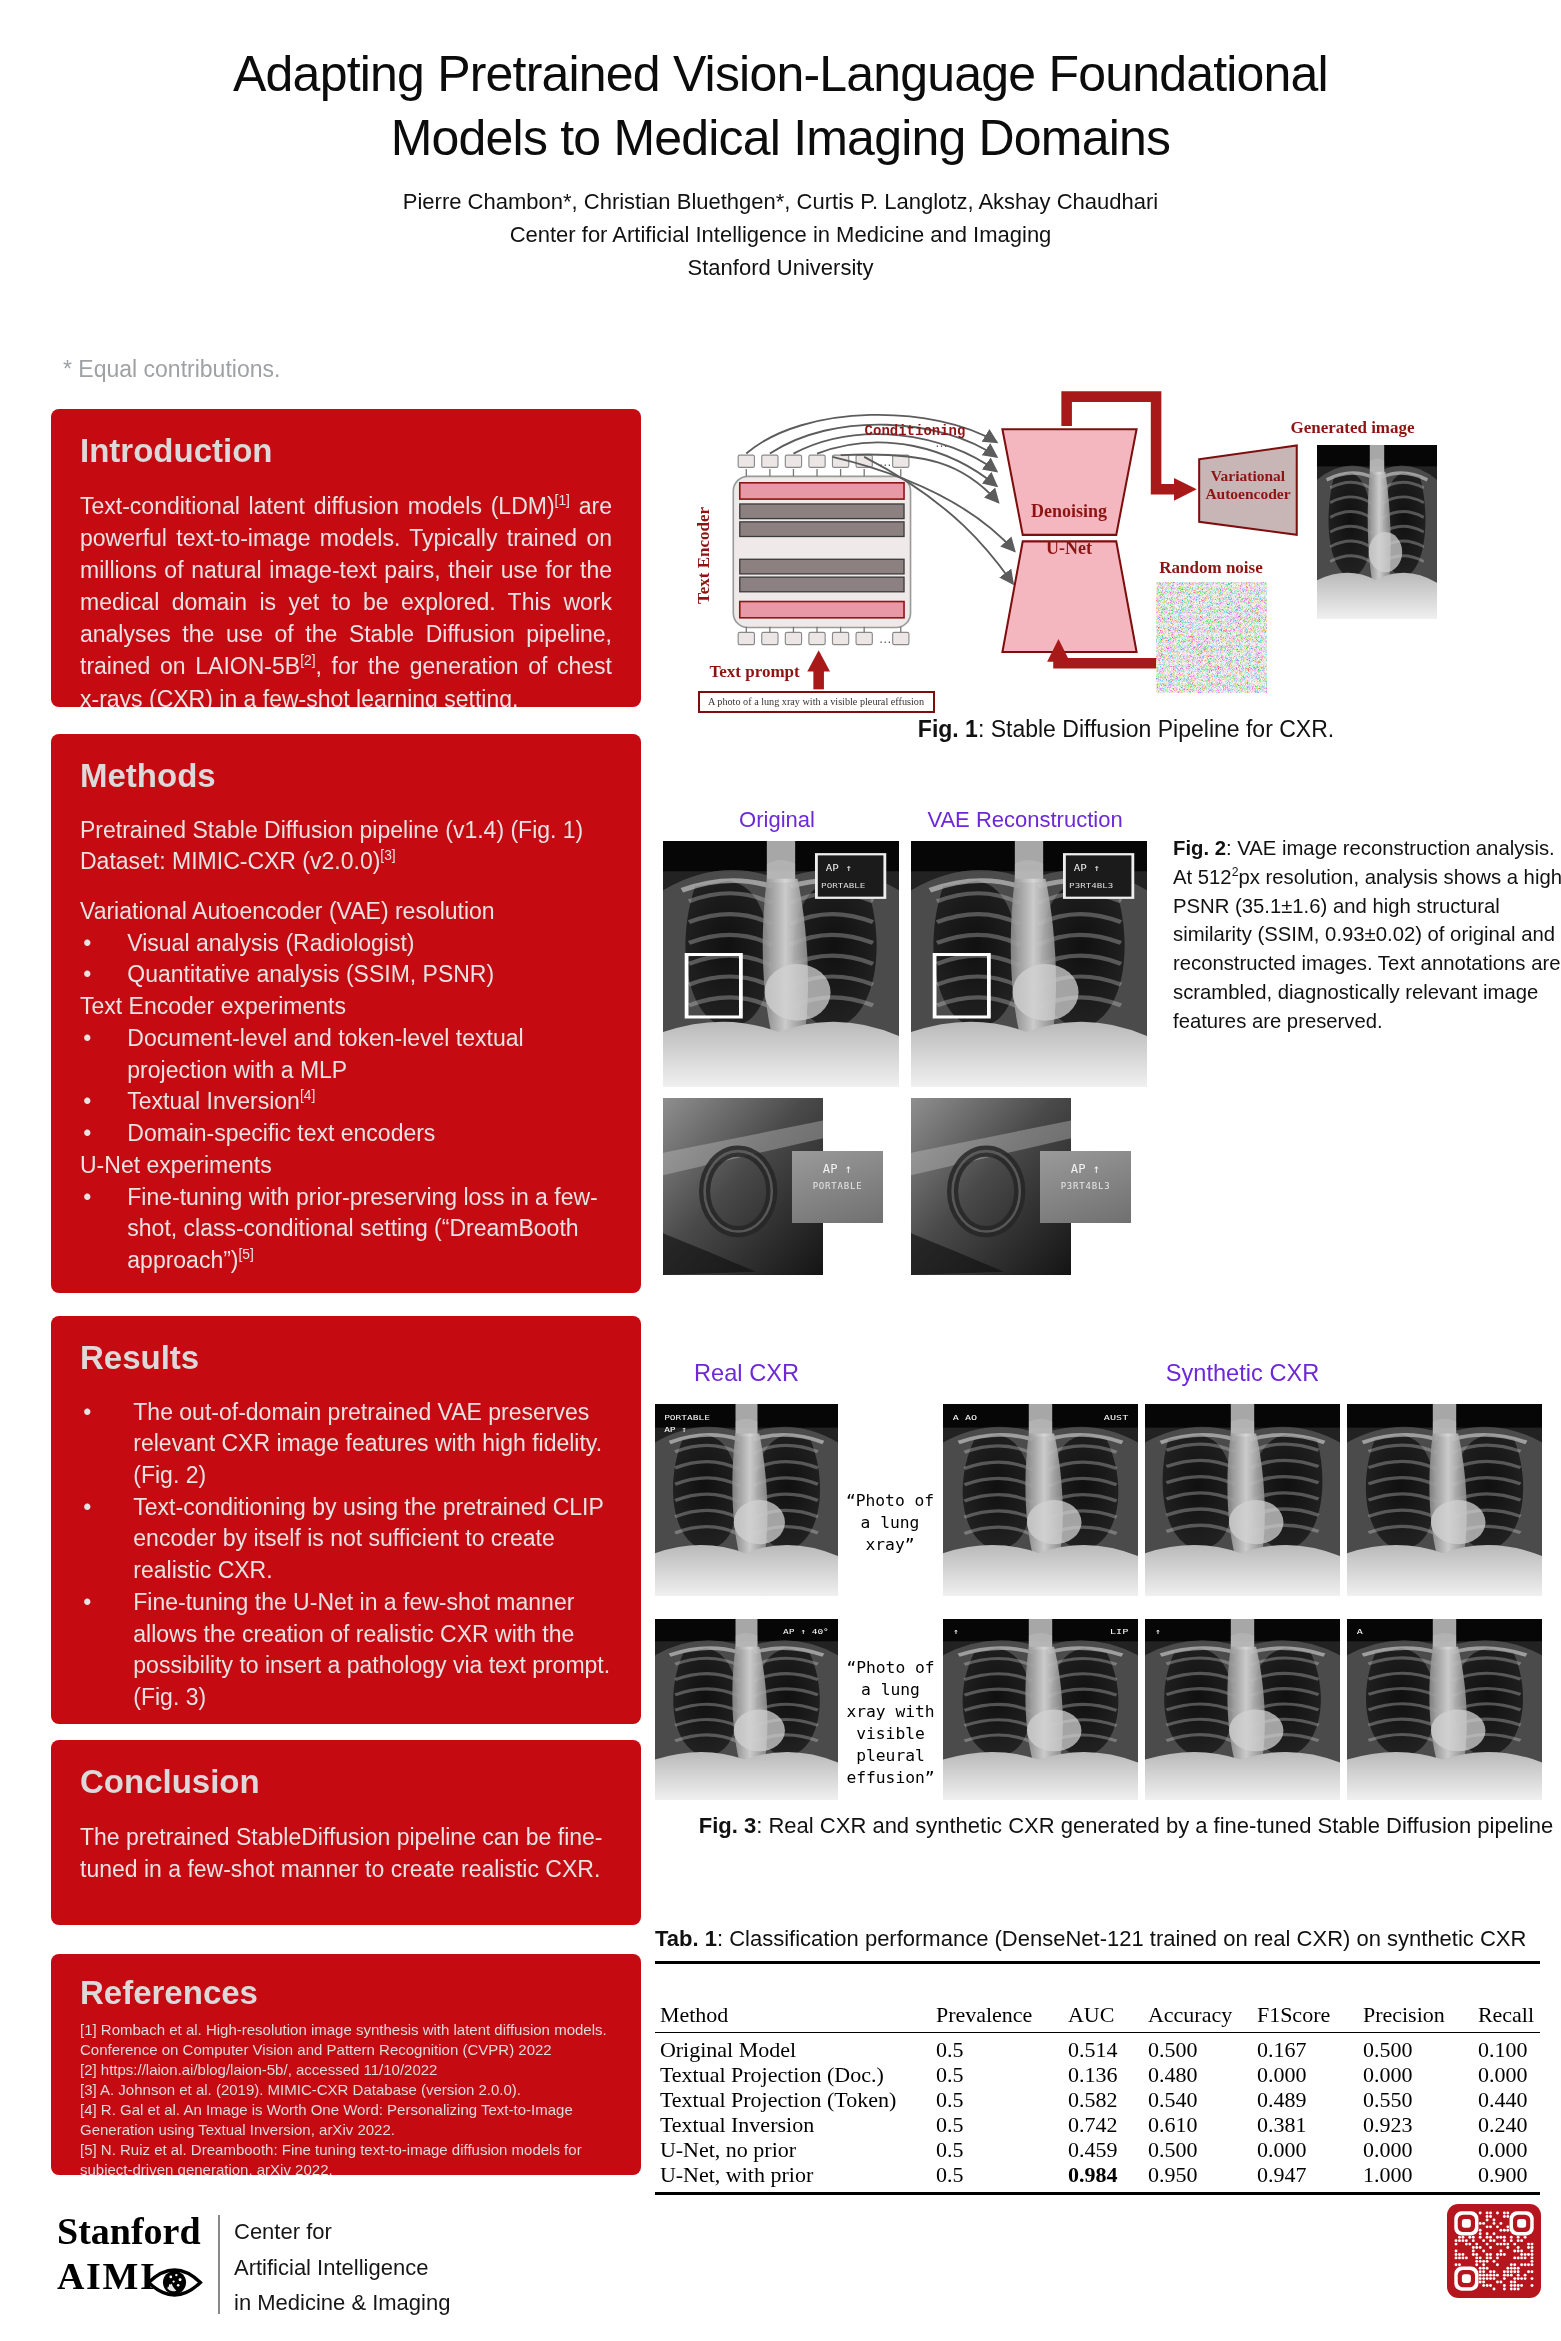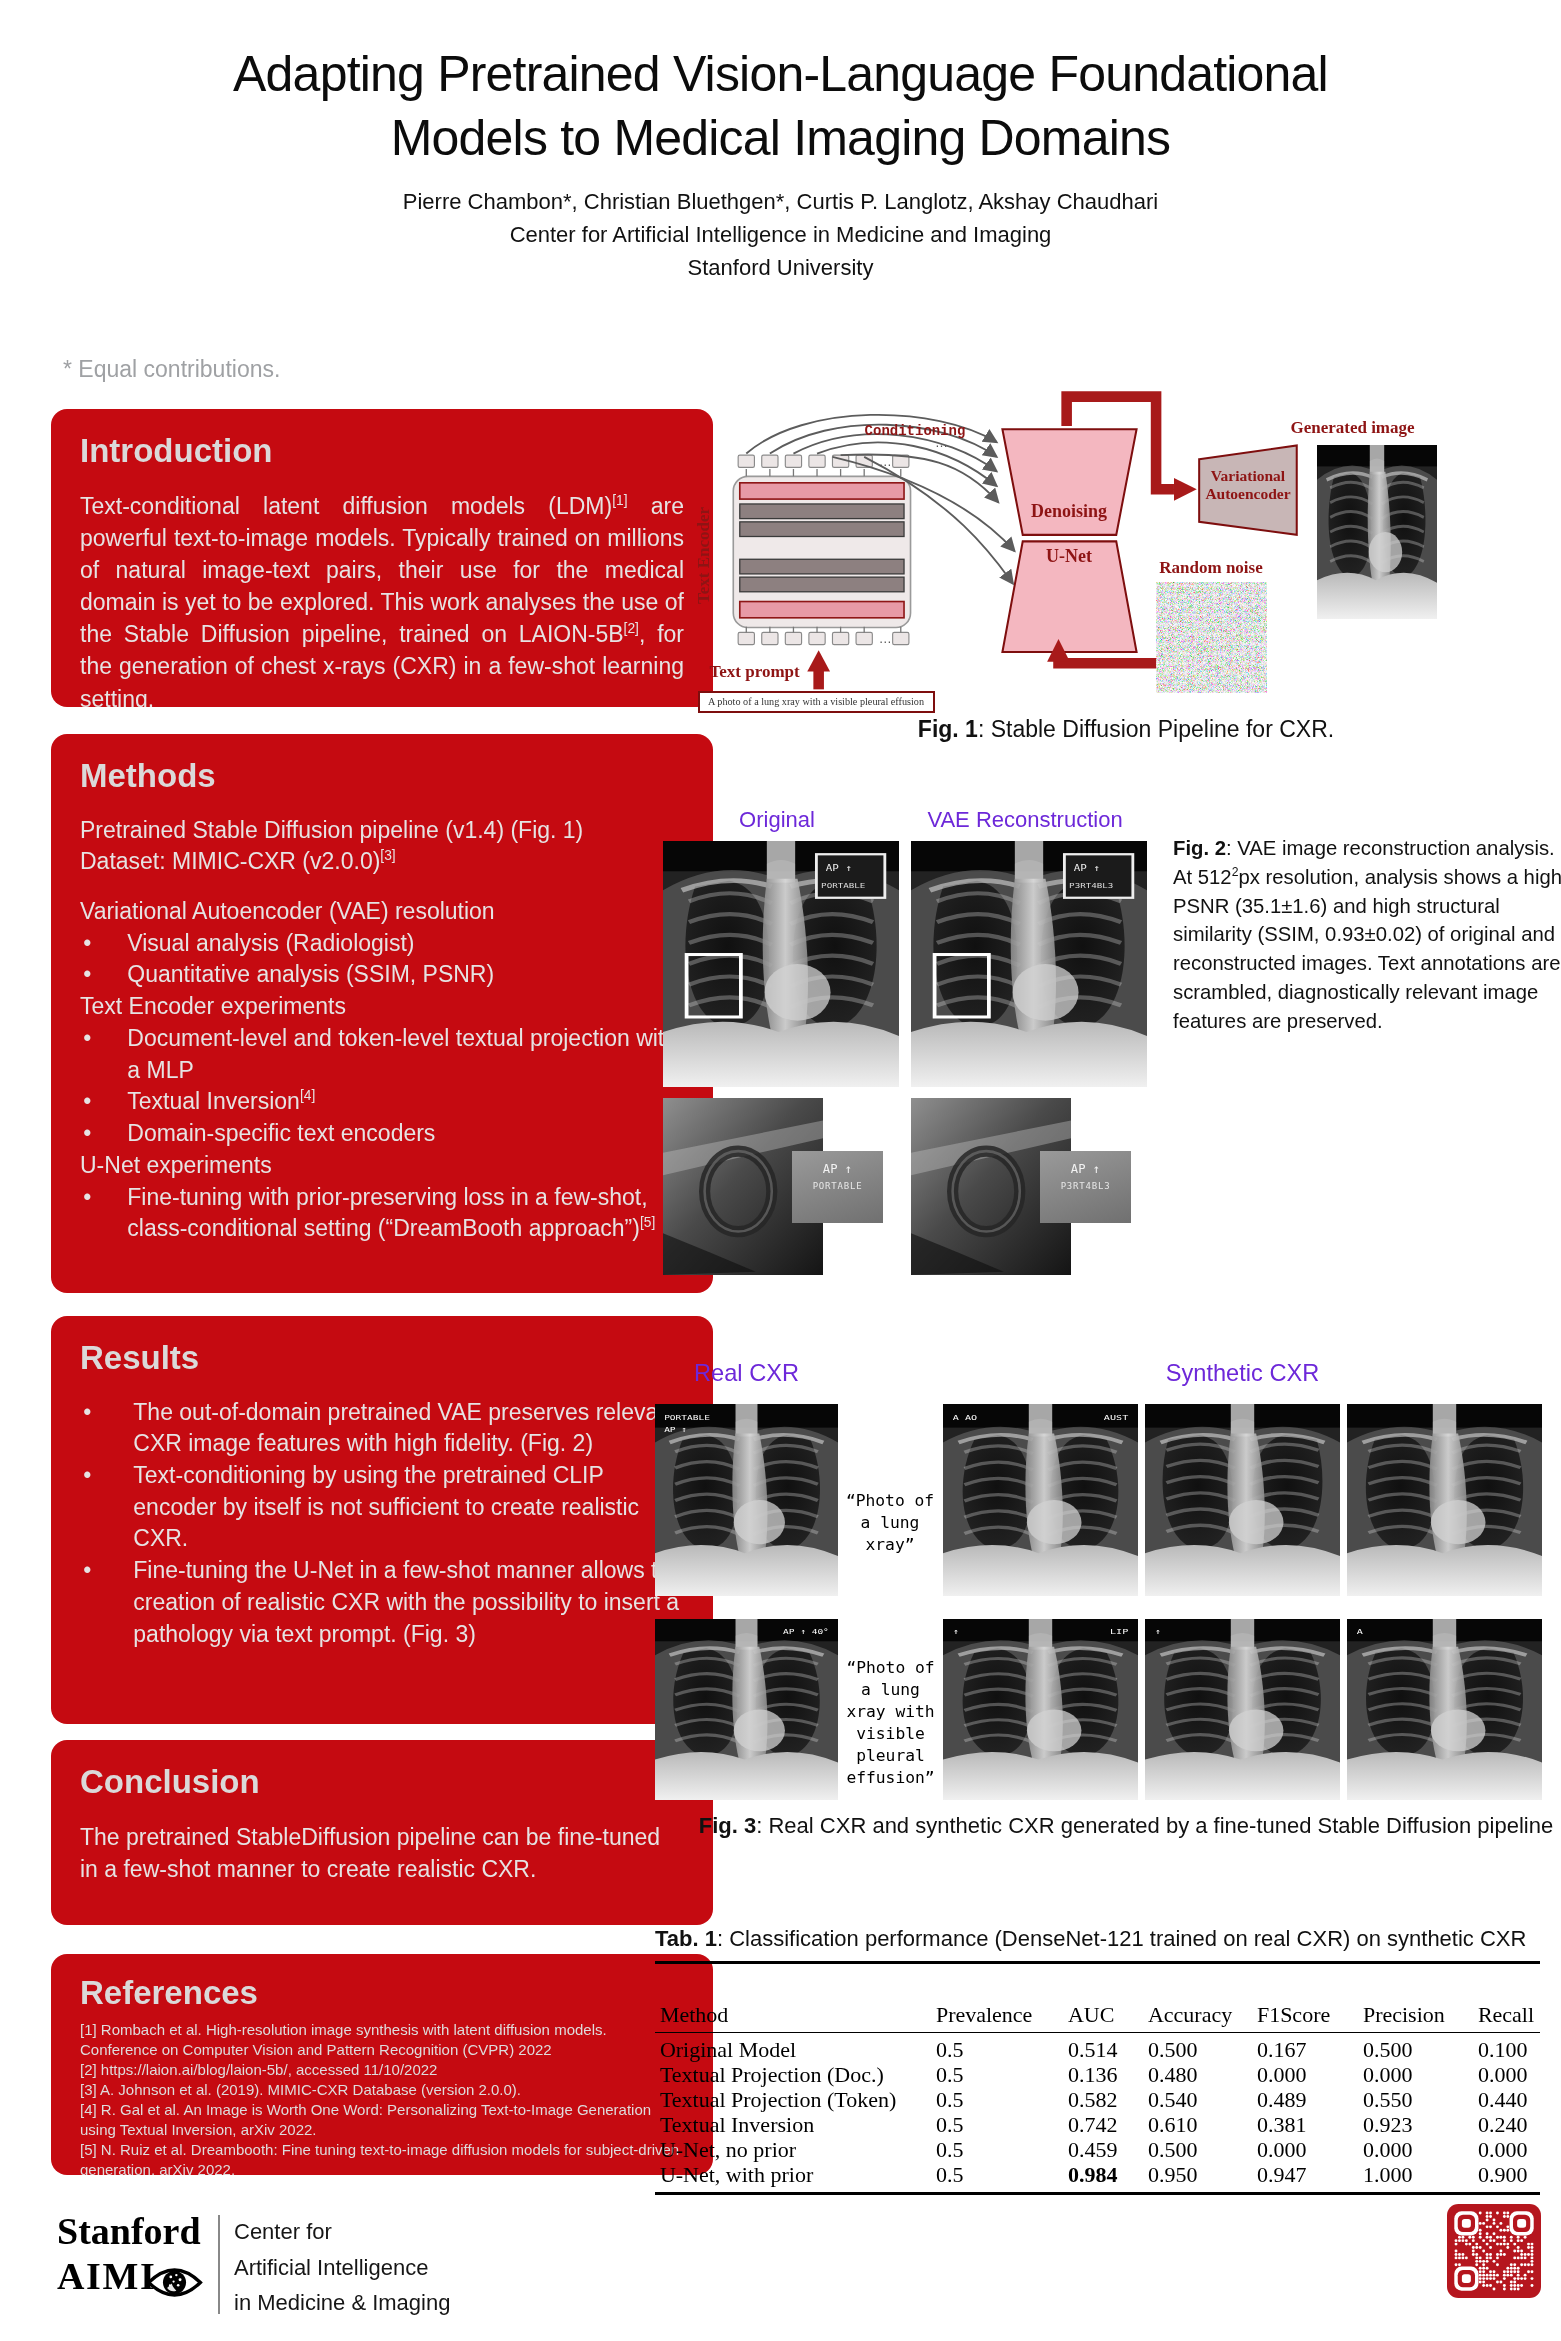--- a/index.html
+++ b/index.html
@@ -15,21 +15,21 @@
     font-size:50px;line-height:1.28;color:#0c0c0c;letter-spacing:-0.8px;font-weight:400;
   }
   #authors{
     top:189px;left:0;width:1561px;text-align:center;
     font-size:22px;line-height:1.2;color:#111;
   }
   #authors .aline{margin-bottom:6.5px;}
   #footnote{top:356px;left:63px;font-size:23px;color:#9fa1a4;}
   
   .redbox{
-    left:51px;width:662px;background:#c50a11;border-radius:16px;
+    left:51px;width:590px;background:#c50a11;border-radius:8px;
     color:#e4e2e2;padding:0 29px;box-sizing:border-box;overflow:hidden;
   }
   .redbox h2{
     font-size:33px;font-weight:bold;color:#dbd9d9;margin:23px 0 19.5px 0;letter-spacing:0;
   }
   #box-references h2{margin:19.5px 0 8.1px 0;}
   .introbody{font-size:23px;line-height:1.40;text-align:justify;color:#e6e3e3;}
   .m-line{display:flex;font-size:23px;line-height:1.38;color:#e6e3e3;}
   .m-line .blt{flex:none;width:44px;padding-left:3.3px;}
   .m-line .txt{flex:1;}
@@ -245,21 +245,21 @@
         <path d="M 174,92 C 300,122 362,168 398,208" fill="none" stroke="#5c5c5c" stroke-width="2.3" marker-end="url(#agr)"></path>
         <path d="M 213,92 C 330,152 374,218 396,248" fill="none" stroke="#5c5c5c" stroke-width="2.3" marker-end="url(#agr)"></path>
     <text x="231" y="103" font-size="16" fill="#555">…</text>
     <text x="231" y="321" font-size="16" fill="#555">…</text>
     <text x="300" y="80" font-size="16" fill="#555">…</text>
   </svg>
     </div>
   <div class="dlabel" style="left:155px;top:41px;width:138px;font-size:14px;font-family:Liberation Mono, monospace;">Conditioning</div>
   <div class="dlabel" style="left:3.3px;top:96px;width:21px;height:155px;writing-mode:vertical-rl;transform:rotate(180deg);font-size:17px;">Text Encoder</div>
   <div class="dlabel" style="left:321px;top:119px;width:114px;font-size:18px;">Denoising</div>
-  <div class="dlabel" style="left:321px;top:164px;width:114px;font-size:18px;">U-Net</div>
+  <div class="dlabel" style="left:321px;top:156px;width:114px;font-size:18px;">U-Net</div>
   <div class="dlabel" style="left:510px;top:85px;width:94px;font-size:15.5px;line-height:1.18;white-space:pre-line;">Variational
 Autoencoder</div>
   <div class="dlabel" style="left:458px;top:176px;width:124px;font-size:17px;">Random noise</div>
   <div class="dlabel" style="left:584px;top:36px;width:155px;font-size:17px;">Generated image</div>
   <div class="dlabel" style="left:1.6px;top:280px;width:124px;font-size:17px;">Text prompt</div>
   <div id="prompt-box">A photo of a lung xray with a visible pleural effusion</div>
   <div class="xholder" style="left:626px;top:63px;width:120px;height:174px;" id="cxr-gen">
       <svg width="120" height="174" viewBox="0 0 100 130" preserveAspectRatio="none">
     <defs>
       <radialGradient id="lngg" cx="50%" cy="45%" r="70%">

